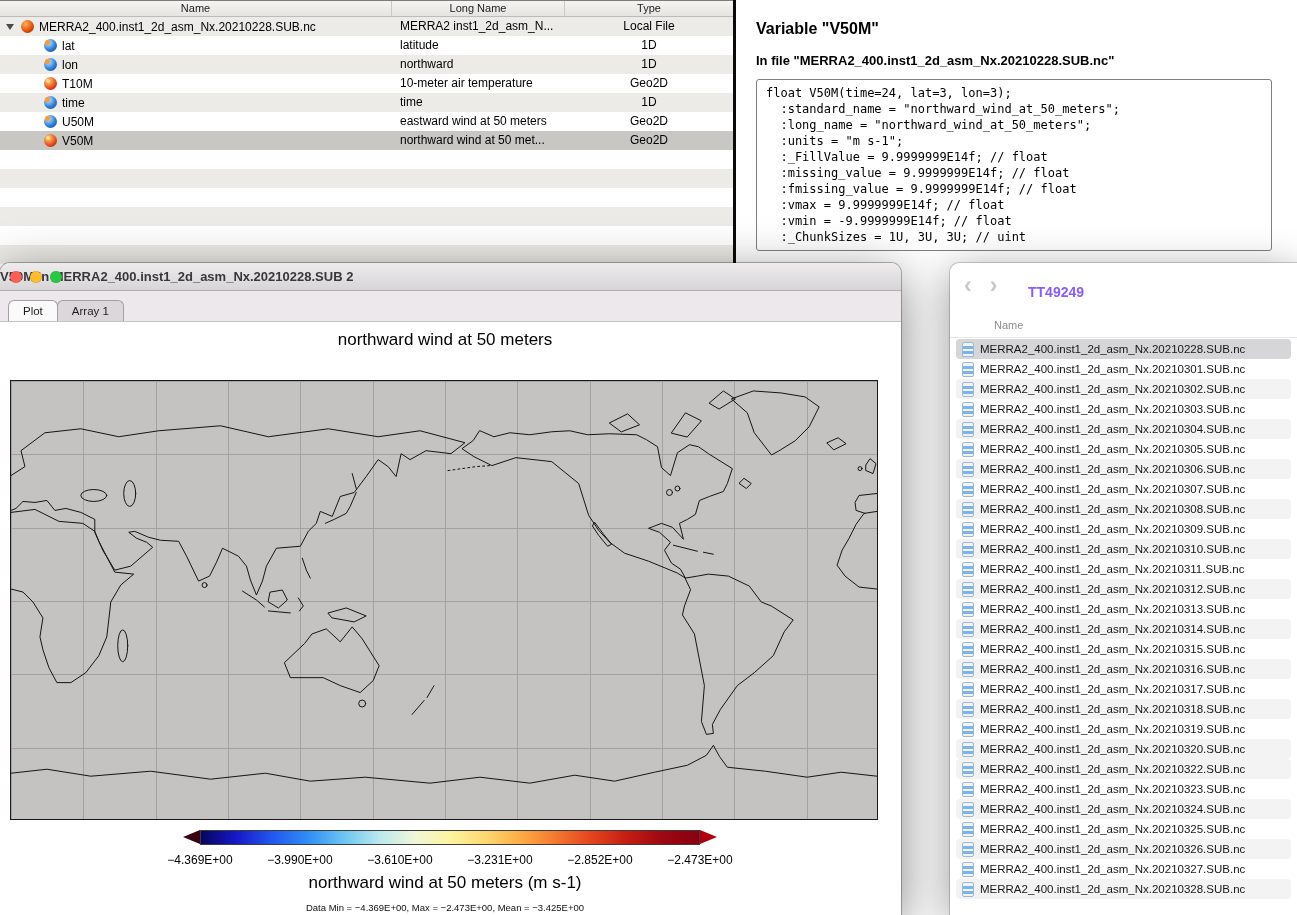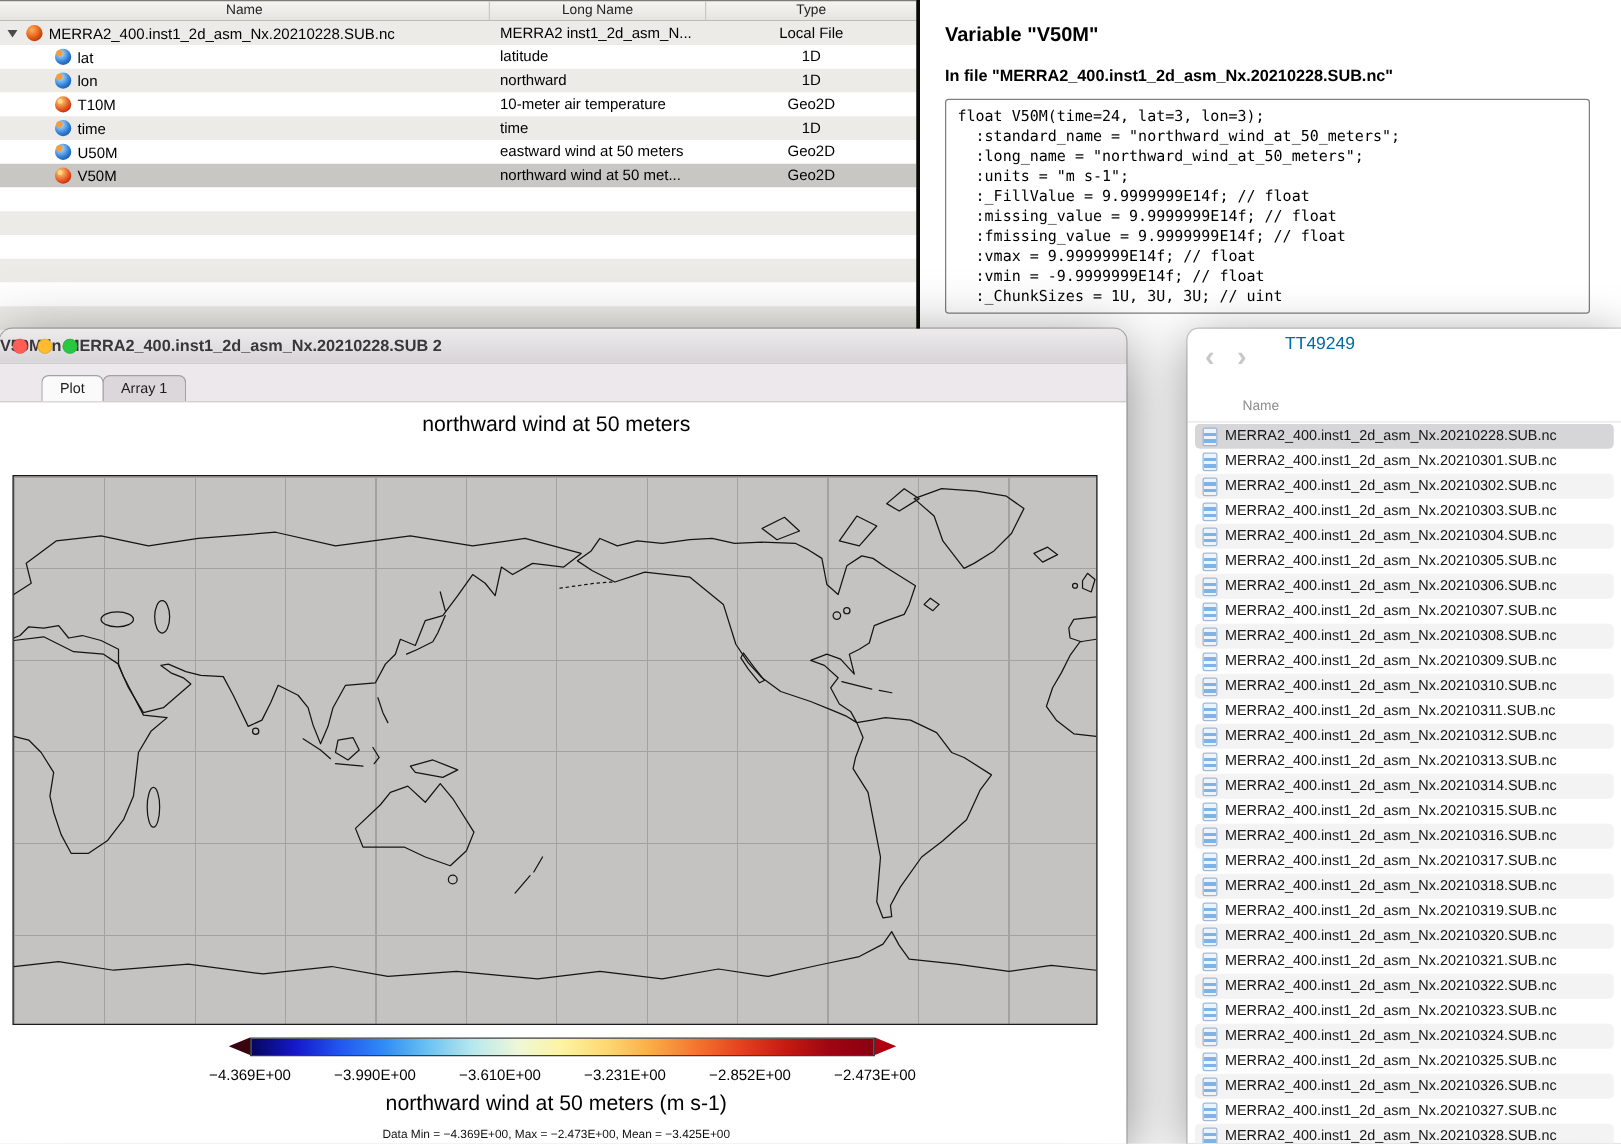--- a/index.html
+++ b/index.html
@@ -55,21 +55,21 @@
   .titlebar { height:27px; background:linear-gradient(#edebec,#d8d5d8);
               border-bottom:1px solid #b1aeb1; border-radius:10px 10px 0 0; position:relative; }
   .win-title { line-height:27px; font-size:13px; font-weight:600; color:#3a373a; }
   .lights { position:absolute; left:10px; top:7.5px; display:flex; gap:8px; }
   .light { width:12px; height:12px; border-radius:50%; box-shadow:inset 0 0 1px rgba(0,0,0,.35); }
 
   .tabbar { height:31px; background:#ece8eb; border-bottom:1px solid #c6c1c5;
             display:flex; align-items:flex-end; padding-left:8px; box-sizing:border-box; }
   .tab { font-size:11.5px; padding:4px 14px; border:1px solid #a39fa3; border-bottom:none;
          border-radius:6px 6px 0 0; background:#dcd7db; color:#1d1d1d; margin-right:-1px; }
-  .tab.active { background:#fbfafb;margin-left:25px; }
+  .tab.active { background:#fbfafb; }
 
   .plot-content { position:relative; height:594px; background:#fff; overflow:hidden; }
   .plot-title { position:absolute; top:8px; left:0; width:890px; text-align:center;
                 font-size:17px; color:#000; }
   .map-wrap { position:absolute; left:10px; top:58px; width:868px; height:440px;
               box-sizing:border-box; border:1px solid #1a1a1a; background-color:#c4c3c1;
               background-image:
                 repeating-linear-gradient(to right, #a3a2a0 0 1px, transparent 1px 72.33px),
                 repeating-linear-gradient(to bottom, #a3a2a0 0 1px, transparent 1px 73.33px); }
   .map-wrap svg { position:absolute; left:0; top:0; width:100%; height:100%; }
@@ -89,21 +89,21 @@
   .stats { position:absolute; top:580px; left:0; width:890px; text-align:center; font-size:9.5px; color:#111; }
 
   
   #file-window { position:absolute; left:950px; top:263px; width:347px; height:652px;
                  background:#fff; border-radius:9px 0 0 0; overflow:hidden;
                  box-shadow:0 8px 40px rgba(0,0,0,.4), 0 0 0 1px rgba(0,0,0,.18); }
   .fb-toolbar { height:48px; position:relative; }
   .fb-nav { position:absolute; left:14px; top:8px; display:flex; gap:18px;
             font-size:23px; font-weight:bold; color:#c9c7ca; }
   .fb-nav span { line-height:28px; }
-  .fb-title { position:absolute; left:78px; top:3px; font-size:14px; font-weight:normal; color:#0369a1; }
+  .fb-title { position:absolute; left:78px; top:21px; font-size:14px; font-weight:bold; color:#8b5cf6; }
   .fb-colhead { position:absolute; top:56px; left:44px; font-size:11px; color:#8d8d8d; }
   .fb-divider { position:absolute; top:74px; left:0; right:0; height:1px; background:#e7e6e8; }
   #fb-list { position:absolute; top:76px; left:0; right:0; bottom:0; overflow:hidden; }
   .fb-row { height:20px; margin:0 6px; border-radius:4px; display:flex; align-items:center;
             gap:6px; padding-left:6px; font-size:11.5px; color:#161616; white-space:nowrap; }
   .fb-row.stripe { background:#f4f3f4; }
   .fb-row.selected { background:#d6d5d7; }
   .doc-icon { width:12px; height:15px; flex:0 0 12px; box-sizing:border-box;
               border:1px solid #9db8d4; border-radius:2px;
               background:linear-gradient(#eef4fb 0 3px, #7fb3e8 3px 6px, #eef4fb 6px 8px, #7fb3e8 8px 11px, #eef4fb 11px); }
@@ -372,24 +372,20 @@
           <div class="fb-label">MERRA2_400.inst1_2d_asm_Nx.20210318.SUB.nc</div>
         </div>
         <div class="fb-row">
           <div class="doc-icon"></div>
           <div class="fb-label">MERRA2_400.inst1_2d_asm_Nx.20210319.SUB.nc</div>
         </div>
         <div class="fb-row stripe">
           <div class="doc-icon"></div>
           <div class="fb-label">MERRA2_400.inst1_2d_asm_Nx.20210320.SUB.nc</div>
         </div>
-        <div class="fb-row">
-          <div class="doc-icon"></div>
-          <div class="fb-label">MERRA2_400.inst1_2d_asm_Nx.20210321.SUB.nc</div>
-        </div>
         <div class="fb-row stripe">
           <div class="doc-icon"></div>
           <div class="fb-label">MERRA2_400.inst1_2d_asm_Nx.20210322.SUB.nc</div>
         </div>
         <div class="fb-row">
           <div class="doc-icon"></div>
           <div class="fb-label">MERRA2_400.inst1_2d_asm_Nx.20210323.SUB.nc</div>
         </div>
         <div class="fb-row stripe">
           <div class="doc-icon"></div>

